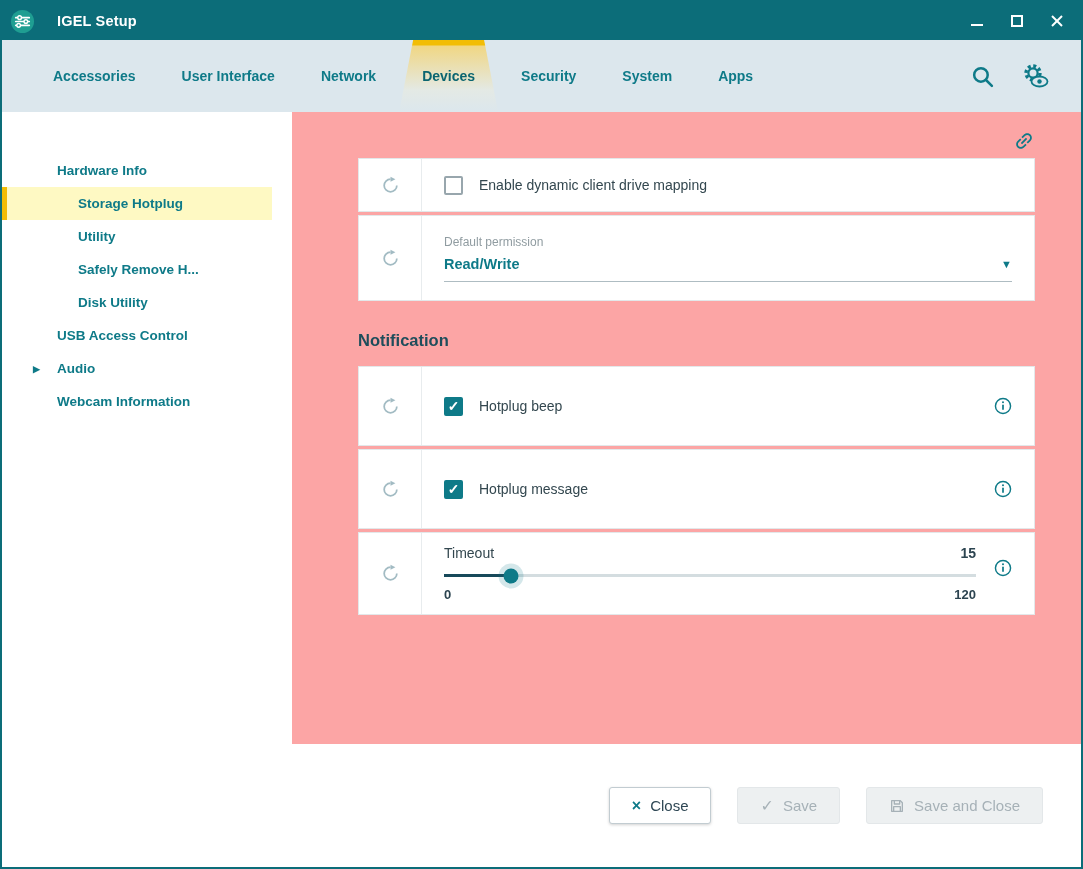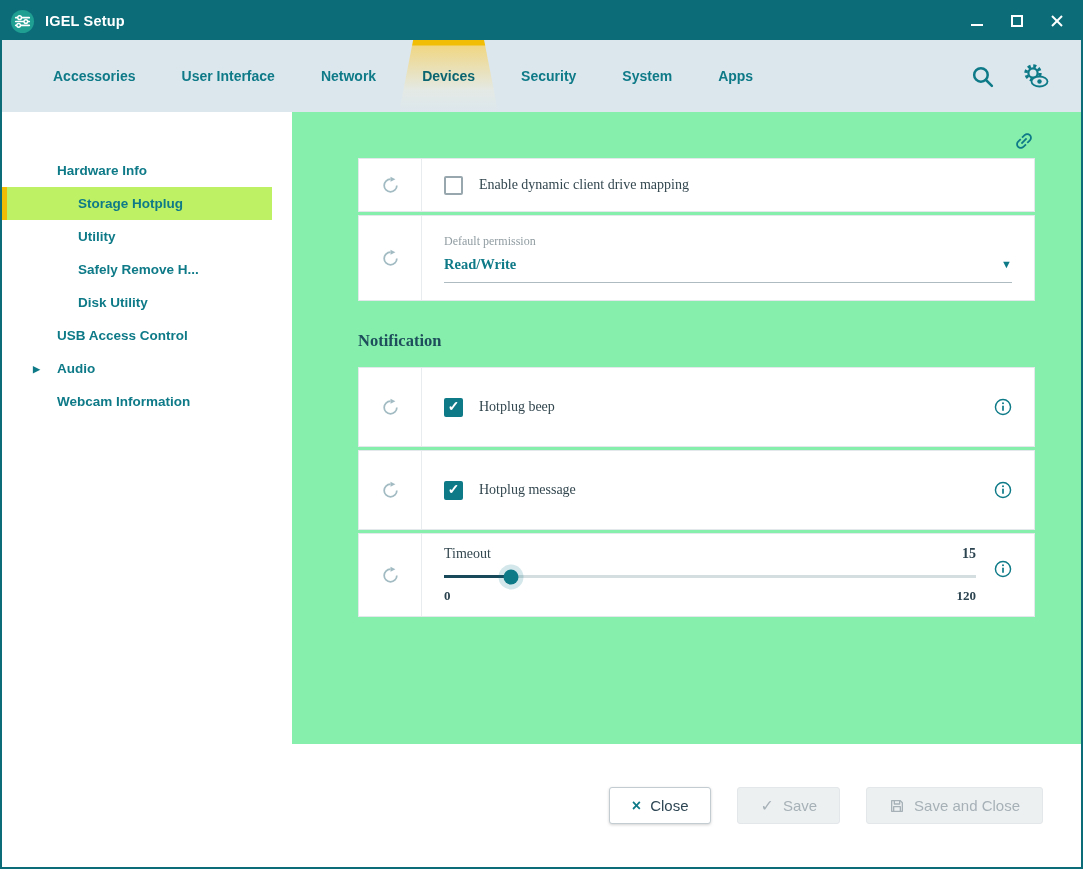--- a/index.html
+++ b/index.html
@@ -1,46 +1,46 @@
 <!DOCTYPE html>
 <html><head>
 <meta charset="utf-8">
 <style>
   * { box-sizing: border-box; }
   html,body { margin:0; padding:0; background:#fff; font-family:"Liberation Sans", sans-serif; }
   .window { width:1083px; height:869px; border:2px solid #0c6d79; display:flex; flex-direction:column; overflow:hidden; background:#fff; }
 
   
-  .titlebar { height:38px; background:#0c6d79; display:flex; align-items:center; padding:0 10px 0 8px; gap:10px; flex:0 0 auto; }
+  .titlebar { height:38px; background:#0c6d79; display:flex; align-items:center; padding:0 10px 0 8px; gap:22px; flex:0 0 auto; }
   .titlebar .title { color:#ffffff; font-weight:bold; font-size:14.5px; letter-spacing:.2px; }
   .titlebar .spacer { flex:1; }
   .win-controls { display:flex; align-items:center; gap:24px; margin-right:6px; }
   .win-btn { width:16px; height:16px; display:flex; align-items:center; justify-content:center; cursor:pointer; }
 
   
   .tabbar { height:72px; background:#dce7ed; display:flex; align-items:stretch; padding-left:28px; flex:0 0 auto; }
   .tab { display:flex; align-items:center; padding:0 23px; color:#0e7a88; font-size:14px; font-weight:600; cursor:pointer; position:relative; }
   .tab.active { color:#0b6570;
     background: linear-gradient(180deg, #f2bd05 0px, #f2bd05 5px, rgba(247,209,96,.75) 6px, rgba(250,240,205,.25) 70%, rgba(250,240,205,0) 100%);
     clip-path: polygon(14px 0, calc(100% - 14px) 0, 100% 100%, 0 100%); }
   .tabbar-right { margin-left:auto; display:flex; align-items:center; gap:26px; padding-right:32px; }
   .icon-btn { display:flex; align-items:center; justify-content:center; cursor:pointer; }
 
   
   .content-row { display:flex; height:632px; flex:0 0 auto;gap:20px; }
   .sidebar { width:270px; background:#fff; padding-top:42px; flex:0 0 auto; }
   .side-item { height:33px; display:flex; align-items:center; color:#0e7a88; font-size:13.5px; font-weight:600; position:relative; cursor:pointer; }
   .side-item.lvl1 { padding-left:55px; }
   .side-item.lvl2 { padding-left:76px; }
-  .side-item.selected { background:#bef264; box-shadow: inset 5px 0 0 #f2bd05; }
+  .side-item.selected { background:#fef9c3; box-shadow: inset 5px 0 0 #f2bd05; }
   .tri { position:absolute; left:31px; top:50%; transform:translateY(-50%); font-size:9px; color:#0e7a88; }
   .tri.down::before { content:"▼"; }
   .tri.right::before { content:"▶"; }
 
-  .main { flex:1; background:#86efac; padding:14px 46px 0 66px; overflow:hidden;font-family:Liberation Serif, serif; }
+  .main { flex:1; background:#fca5a5; padding:14px 46px 0 66px; overflow:hidden; }
   .link-row { display:flex; justify-content:flex-end; align-items:center; height:30px; margin-bottom:2px; }
 
   .row { display:flex; background:#fff; border:1px solid #e3e8ea; margin-bottom:3px; align-items:stretch; }
   .row-icon { width:63px; flex:0 0 auto; border-right:1px solid #e8ecee; display:flex; align-items:center; justify-content:center; color:#a2bbc3; cursor:pointer; }
   .row-body { flex:1; display:flex; align-items:center; padding:0 22px; min-height:52px; }
   .row-body.tall { min-height:78px; }
   .row-body.col { flex-direction:column; align-items:stretch; justify-content:center; padding:12px 22px; }
 
   .cb { width:19px; height:19px; border:2px solid #98a6ad; border-radius:2px; background:#fff; margin-right:16px; display:flex; align-items:center; justify-content:center; flex:0 0 auto; cursor:pointer; }
   .cb.checked { background:#0e7a88; border-color:#0e7a88; }

